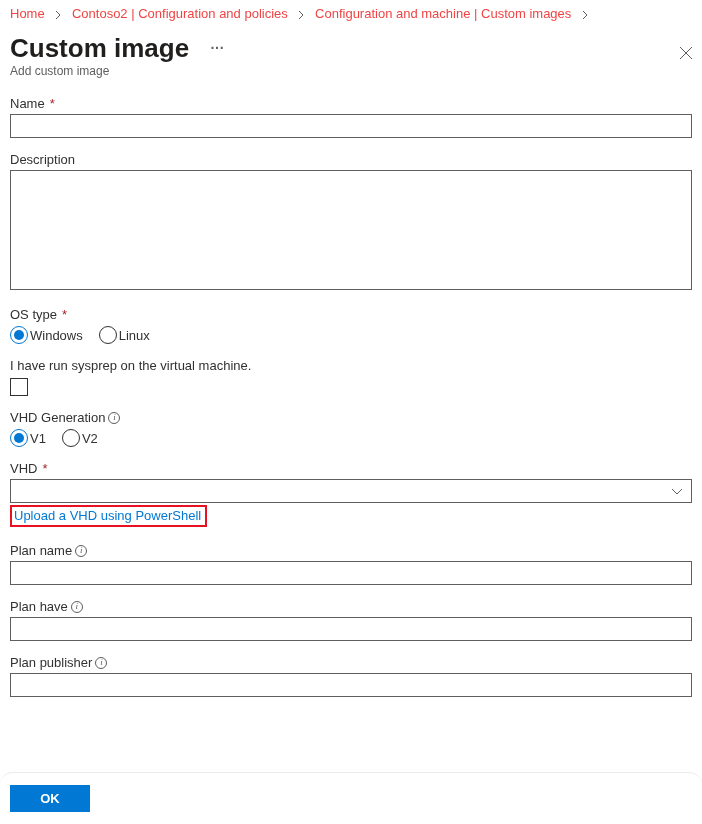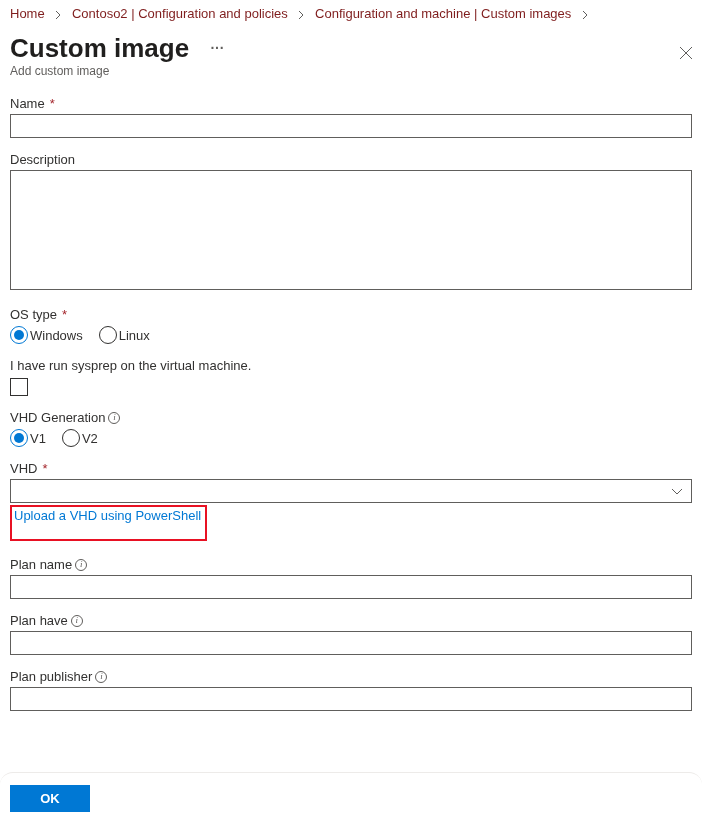--- a/index.html
+++ b/index.html
@@ -11,21 +11,21 @@
       width: 702px;
       height: 824px;
       position: relative;
     }
     .breadcrumb {
       padding: 6px 10px 4px 10px;
       font-size: 13px;
       color: #605e5c;
     }
     .breadcrumb a {
-      color: #7f1d1d;
+      color: #ef4444;
       text-decoration: none;
       margin-top: 13px;
     }
     .crumb-sep { margin: 0 6px; color: #605e5c; }
     .crumb-sep svg { vertical-align: -1px; }
     .header-row {
       display: flex;
       align-items: flex-start;
       padding: 6px 2px 0 10px;
     }
@@ -131,21 +131,21 @@
     }
     .checkbox-box {
       width: 18px; height: 18px;
       border: 1px solid #323130;
       margin-top: 5px;
       cursor: pointer;
     }
     .link-highlight {
       display: inline-block;
       border: 2px solid #e81123;
-      padding: 1px 4px 16px 2px;
+      padding: 1px 4px 2px 2px;
       margin-top: 2px;
     }
     .link-highlight a {
       color: #0078d4;
       text-decoration: none;
       font-size: 13px;
     }
     .footer-bar {
       position: absolute;
       bottom: 0;

